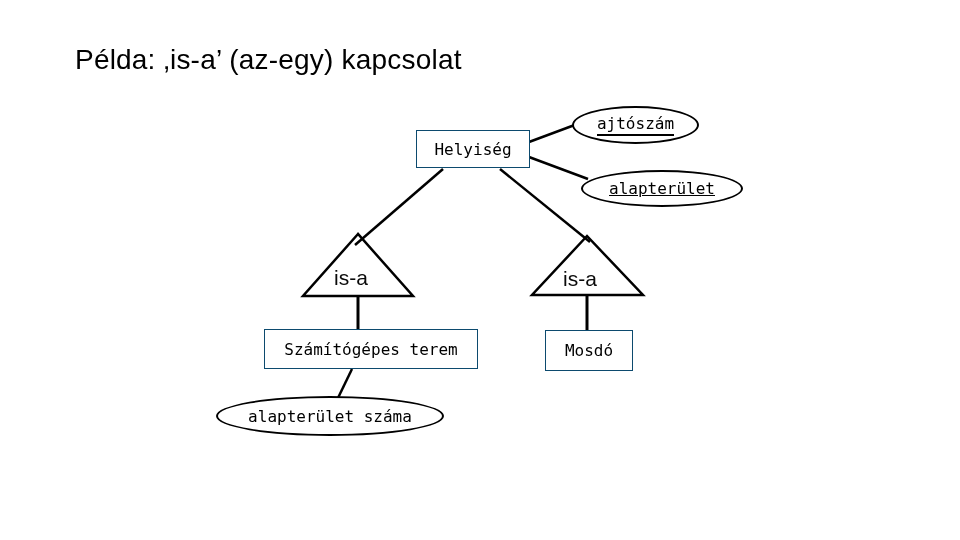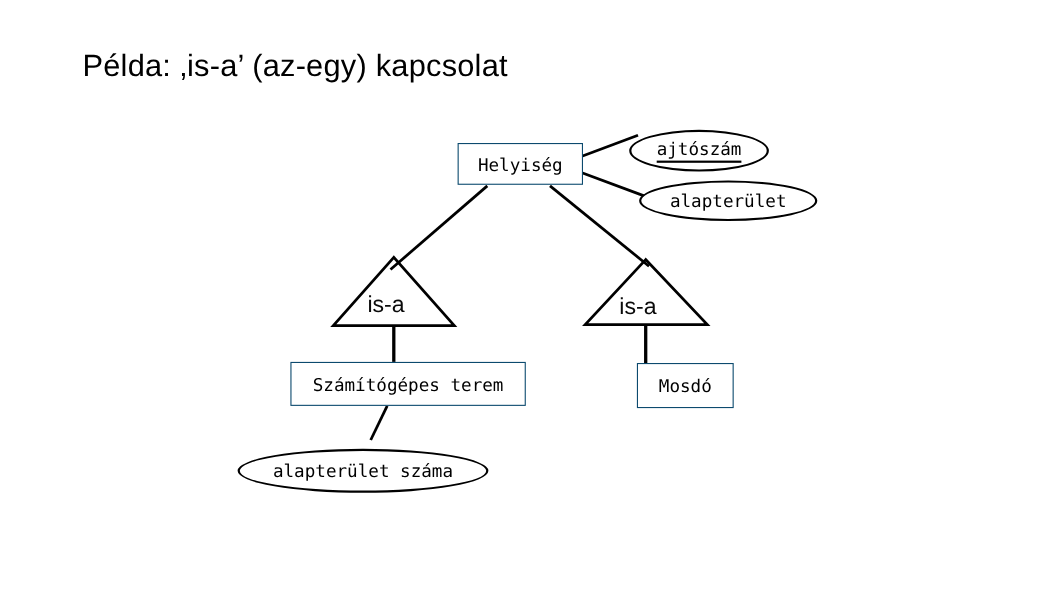--- a/index.html
+++ b/index.html
@@ -43,21 +43,21 @@
     justify-content: center;
     background: #ffffff;
     box-sizing: border-box;
     font-family: "DejaVu Sans Mono", "Liberation Mono", monospace;
     font-size: 16px;
     color: #000000;
     white-space: nowrap;
     text-align: center;
   }
   .entity { border: 1px solid #0c4a6e; }
-  .attr   { border: 2.5px solid #000000; border-radius: 50%; margin-top: 12px; }
+  .attr   { border: 2.5px solid #000000; border-radius: 50%; }
   .key-underline { border-bottom: 2px solid #000000; padding-bottom: 1px; }
   .isa-label {
     position: absolute;
     width: 48px;
     height: 22px;
     line-height: 22px;
     font-family: "Liberation Sans", sans-serif;
     font-size: 21px;
     color: #0a0a0a;
   }
@@ -86,29 +86,29 @@
     </svg>
 
     <div class="node entity" style="left:416px; top:130px; width:114px; height:38px;">
       <span>Helyiség</span>
     </div>
 
     <div class="node entity" style="left:264px; top:329px; width:214px; height:40px;">
       <span>Számítógépes terem</span>
     </div>
 
-    <div class="node entity" style="left:545px; top:330px; width:88px; height:41px;margin-left:34px;">
+    <div class="node entity" style="left:545px; top:330px; width:88px; height:41px;">
       <span>Mosdó</span>
     </div>
 
     <div class="node attr" style="left:572px; top:106px; width:127px; height:38px;">
       <span class="key-underline">ajtószám</span>
     </div>
 
-    <div class="node attr" style="left:581px; top:152px; width:162px; height:37px;">
+    <div class="node attr" style="left:581px; top:170px; width:162px; height:37px;text-decoration:underline;">
       <span>alapterület</span>
     </div>
 
     <div class="node attr" style="left:216px; top:396px; width:228px; height:40px;">
       <span>alapterület száma</span>
     </div>
 
     <div class="isa-label" style="left:334px; top:267px;">is-a</div>
     <div class="isa-label" style="left:563px; top:268px;">is-a</div>
 

